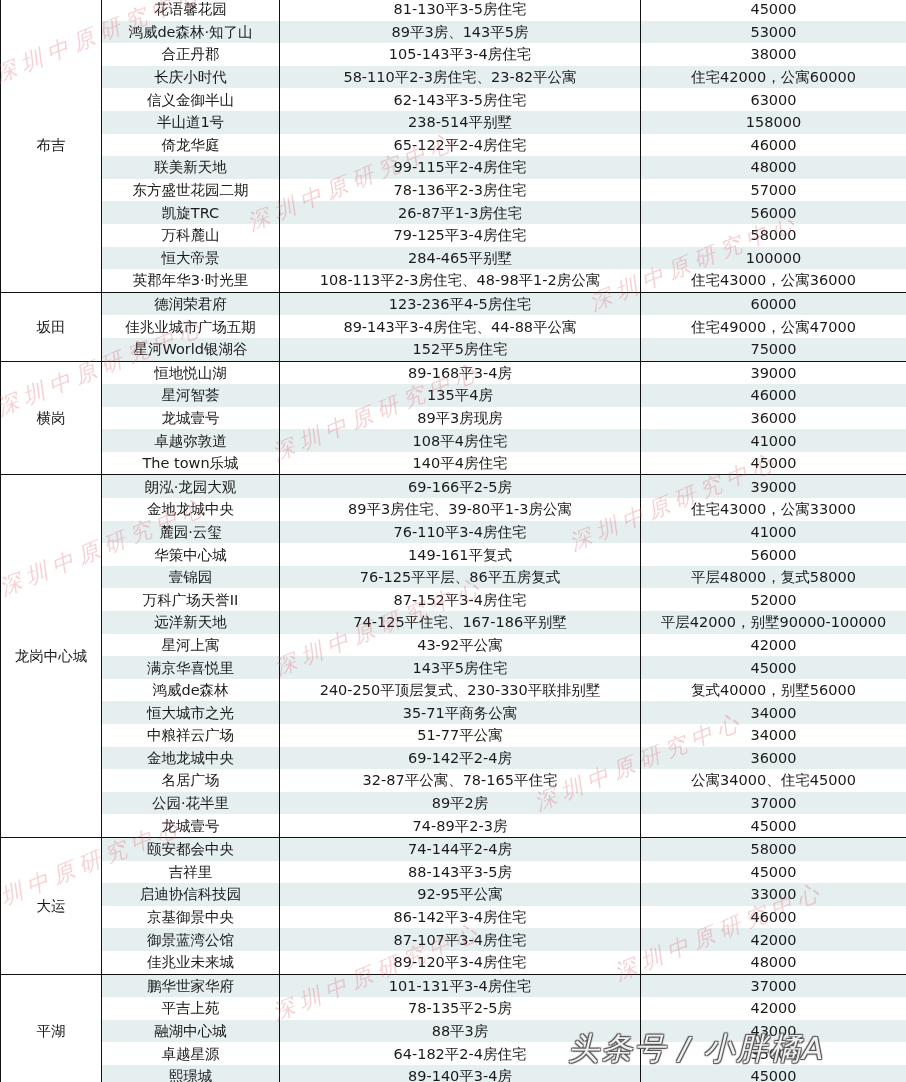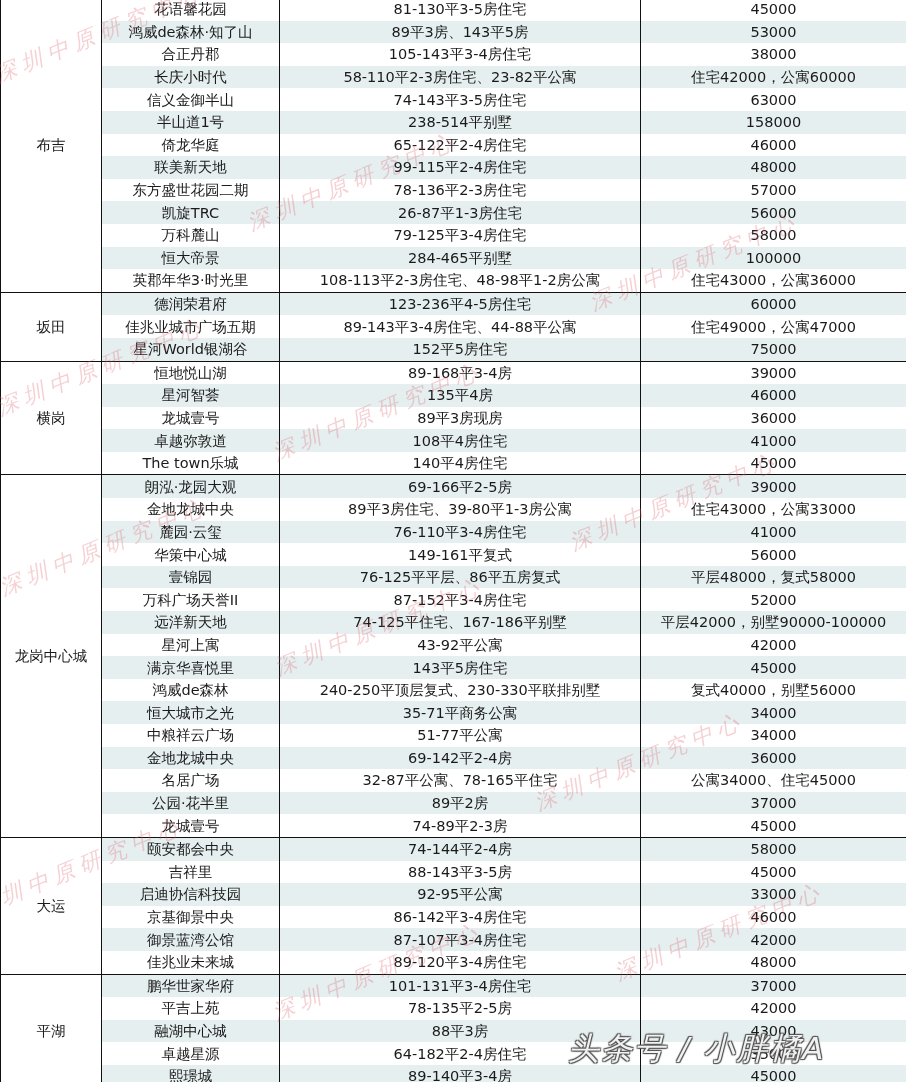--- a/index.html
+++ b/index.html
@@ -49,21 +49,21 @@
         <td class="type">105-143平3-4房住宅</td>
         <td class="price">38000</td>
       </tr>
       <tr class="band">
         <td class="project">长庆小时代</td>
         <td class="type">58-110平2-3房住宅、23-82平公寓</td>
         <td class="price">住宅42000，公寓60000</td>
       </tr>
       <tr class="plain">
         <td class="project">信义金御半山</td>
-        <td class="type">74-143平3-5房住宅</td>
+        <td class="type">62-143平3-5房住宅</td>
         <td class="price">63000</td>
       </tr>
       <tr class="band">
         <td class="project">半山道1号</td>
         <td class="type">238-514平别墅</td>
         <td class="price">158000</td>
       </tr>
       <tr class="plain">
         <td class="project">倚龙华庭</td>
         <td class="type">65-122平2-4房住宅</td>

